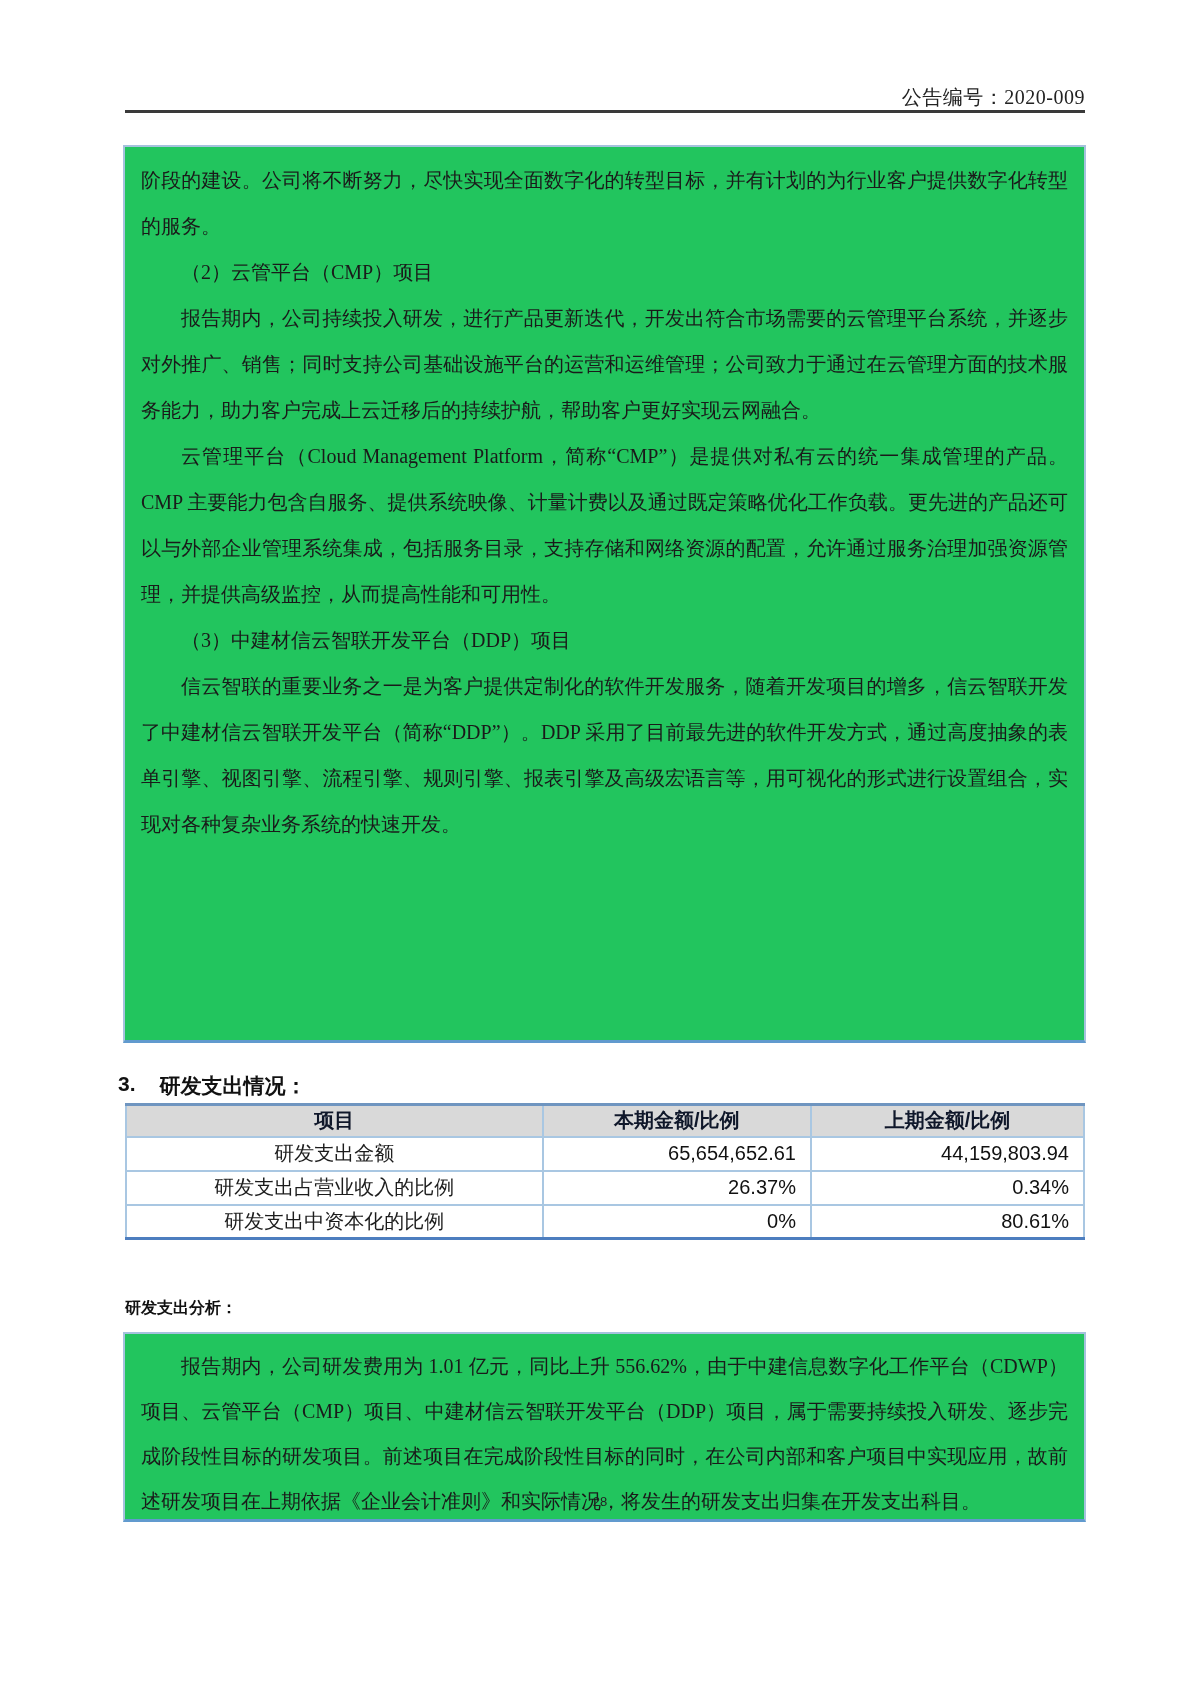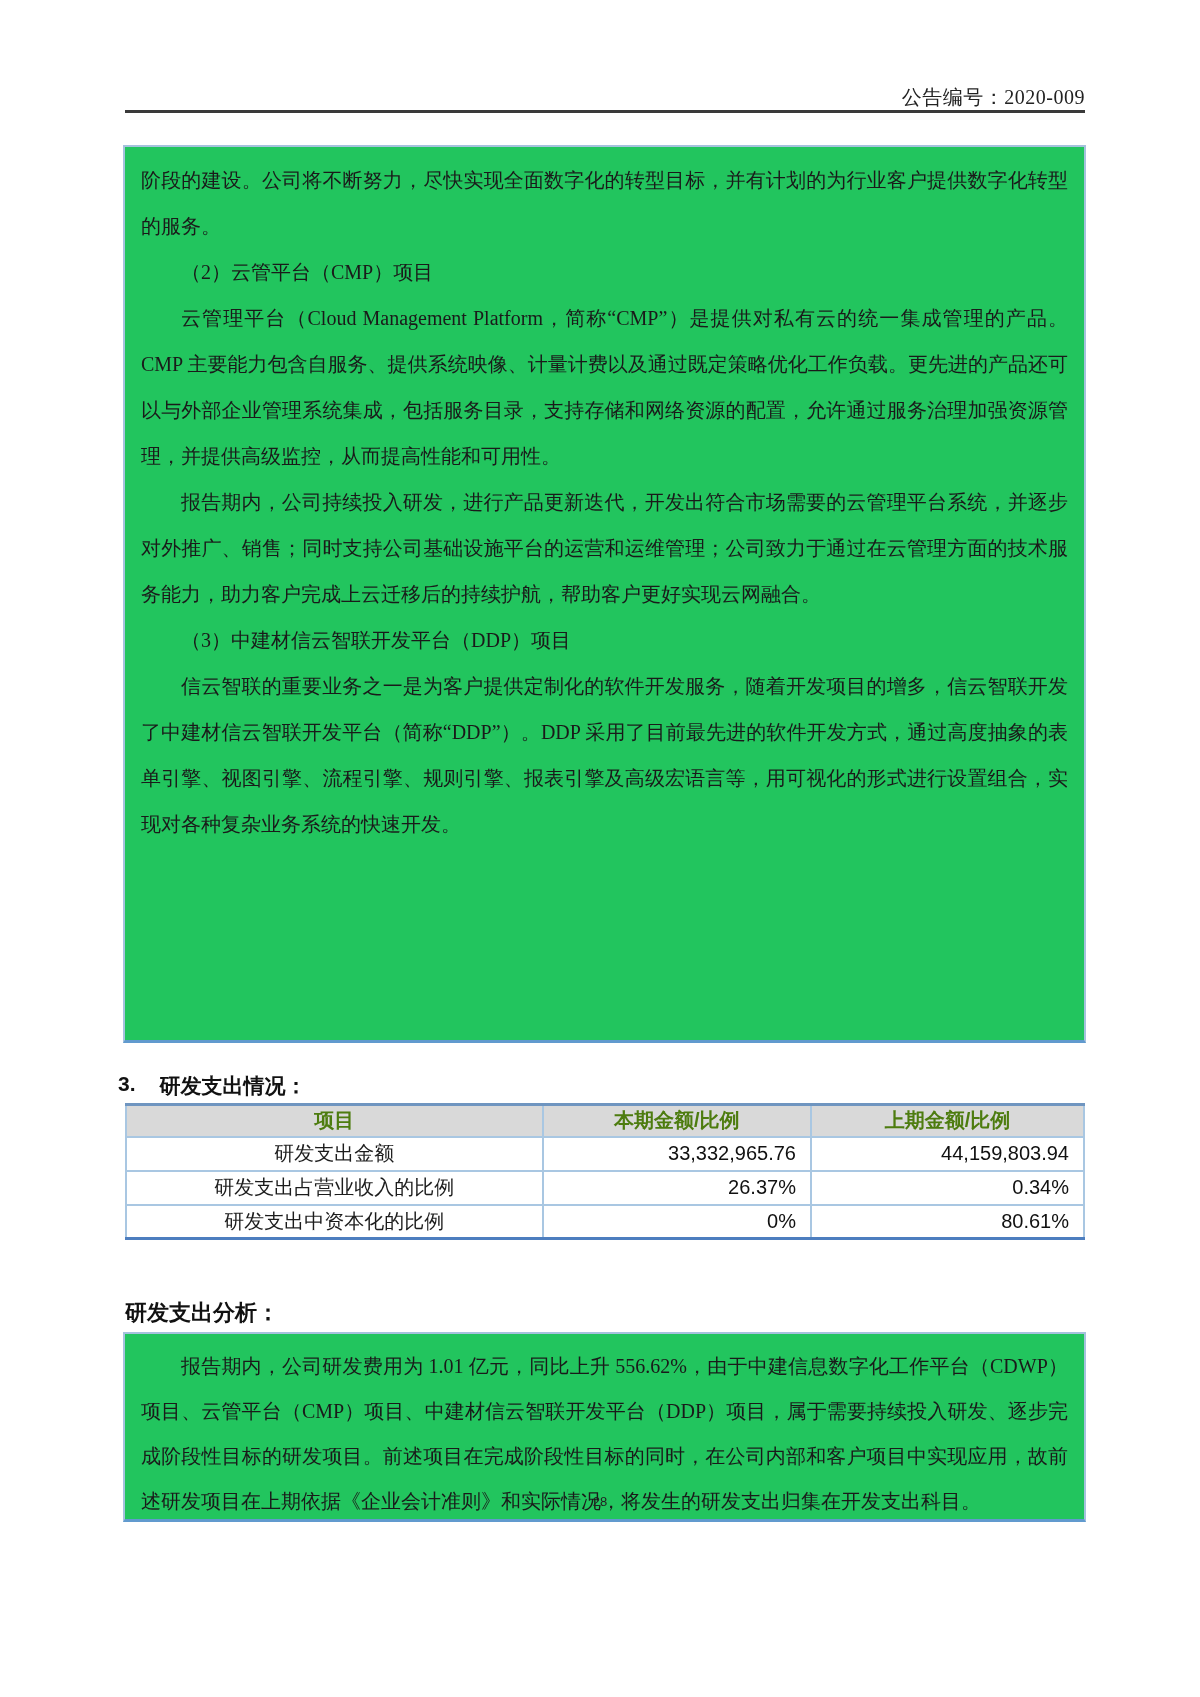--- a/index.html
+++ b/index.html
@@ -82,41 +82,41 @@
     border: 2px solid #a9c7e2;
     font-size: 20px;
     padding: 0 14px;
   }
   table.expense th {
     background: #d9d9d9;
     font-family: "Liberation Sans", "DejaVu Sans", sans-serif;
     font-weight: bold;
     height: 32px;
     text-align: center;
-    color: #4d7c0f;
+    color: #0f172a;
   }
   table.expense td { height: 34px; }
   td.cell-label { text-align: center; font-family: "Liberation Serif", serif; }
   td.cell-num {
     text-align: right;
     font-family: "Liberation Sans", "DejaVu Sans", sans-serif;
     font-size: 19px;
     color: #111;
   }
   .col-item  { width: 43.5%; }
   .col-cur   { width: 28%; }
   .col-prior { width: 28.5%; }
 
   .analysis-heading {
     position: absolute;
     top: 1298px;
     left: 125px;
     font-family: "Liberation Sans", "DejaVu Sans", sans-serif;
     font-weight: bold;
-    font-size: 22px;
+    font-size: 16px;
     color: #111;
   }
 
   .page-number {
     position: absolute;
     top: 1494px;
     left: 0;
     width: 100%;
     text-align: center;
     font-family: "Liberation Sans", "DejaVu Sans", sans-serif;
@@ -128,22 +128,22 @@
 <body>
 
 <div class="page">
 
   <div class="doc-number">公告编号：2020-009</div>
   <div class="header-rule"></div>
 
   <div class="text-box box1">
     <p class="cont">阶段的建设。公司将不断努力，尽快实现全面数字化的转型目标，并有计划的为行业客户提供数字化转型的服务。</p>
     <p>（2）云管平台（CMP）项目</p>
+    <p>报告期内，公司持续投入研发，进行产品更新迭代，开发出符合市场需要的云管理平台系统，并逐步对外推广、销售；同时支持公司基础设施平台的运营和运维管理；公司致力于通过在云管理方面的技术服务能力，助力客户完成上云迁移后的持续护航，帮助客户更好实现云网融合。</p>
     <p>云管理平台（Cloud Management Platform，简称“CMP”）是提供对私有云的统一集成管理的产品。CMP 主要能力包含自服务、提供系统映像、计量计费以及通过既定策略优化工作负载。更先进的产品还可以与外部企业管理系统集成，包括服务目录，支持存储和网络资源的配置，允许通过服务治理加强资源管理，并提供高级监控，从而提高性能和可用性。</p>
-    <p>报告期内，公司持续投入研发，进行产品更新迭代，开发出符合市场需要的云管理平台系统，并逐步对外推广、销售；同时支持公司基础设施平台的运营和运维管理；公司致力于通过在云管理方面的技术服务能力，助力客户完成上云迁移后的持续护航，帮助客户更好实现云网融合。</p>
     <p>（3）中建材信云智联开发平台（DDP）项目</p>
     <p>信云智联的重要业务之一是为客户提供定制化的软件开发服务，随着开发项目的增多，信云智联开发了中建材信云智联开发平台（简称“DDP”）。DDP 采用了目前最先进的软件开发方式，通过高度抽象的表单引擎、视图引擎、流程引擎、规则引擎、报表引擎及高级宏语言等，用可视化的形式进行设置组合，实现对各种复杂业务系统的快速开发。</p>
   </div>
 
   <div class="section-heading">
     <span class="num">3.</span>
     <span class="ttl">研发支出情况：</span>
   </div>
 
   <table class="expense">
@@ -155,21 +155,21 @@
     <thead>
       <tr>
         <th>项目</th>
         <th>本期金额/比例</th>
         <th>上期金额/比例</th>
       </tr>
     </thead>
     <tbody>
       <tr>
         <td class="cell-label">研发支出金额</td>
-        <td class="cell-num">33,332,965.76</td>
+        <td class="cell-num">65,654,652.61</td>
         <td class="cell-num">44,159,803.94</td>
       </tr>
       <tr>
         <td class="cell-label">研发支出占营业收入的比例</td>
         <td class="cell-num">26.37%</td>
         <td class="cell-num">0.34%</td>
       </tr>
       <tr>
         <td class="cell-label">研发支出中资本化的比例</td>
         <td class="cell-num">0%</td>

